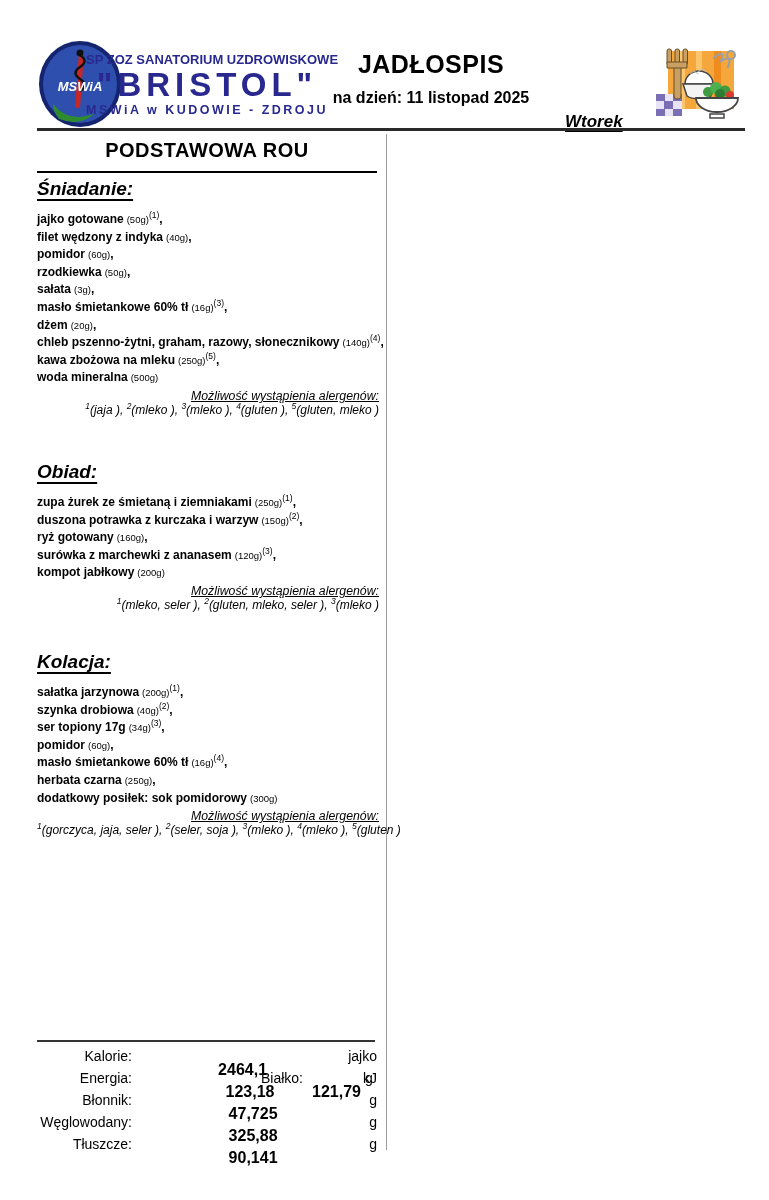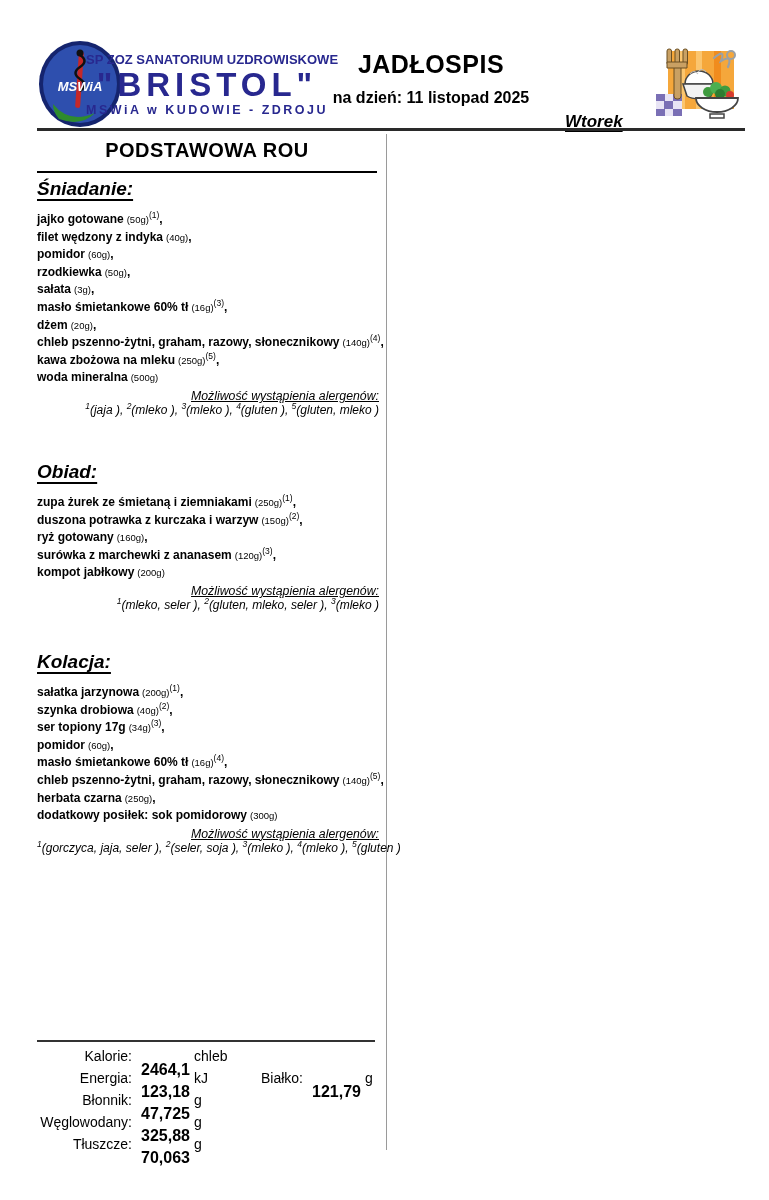--- a/index.html
+++ b/index.html
@@ -39,21 +39,21 @@
   .allergen-heading{font-size:12.3px;font-style:italic;text-align:right;margin-top:2px;
                     padding-right:2px;}
   .allergen-heading span{text-decoration:underline;}
   .allergen-line{font-size:12px;font-style:italic;text-align:right;margin-top:0;
                  padding-right:2px;white-space:nowrap;}
   .allergen-line sup{font-size:8.5px;font-style:italic;vertical-align:super;line-height:0;}
 
   
   .summary-rule{left:37px;top:1040px;width:338px;height:2px;background:#333;}
   .nutrition{left:37px;top:1045px;width:340px;}
-  .nut-row{display:flex;align-items:center;height:22px;}
+  .nut-row{display:flex;align-items:center;height:22px;justify-content:space-between;}
   .nlabel{width:95px;text-align:right;font-size:14px;}
   .nvalue{margin-left:9px;width:50px;font-weight:bold;font-size:16px;margin-top:28px;}
   .nunit{margin-left:3px;font-size:14px;}
   .protein-row{left:238px;top:1067px;display:flex;align-items:center;height:22px;}
   .protein-row .nlabel{width:65px;}
 </style>
 </head>
 <body>
 
 <div class="abs logo-svg">
@@ -186,39 +186,38 @@
       <div class="item"><span class="iname">sałatka jarzynowa</span><span class="portion">(200g)</span><sup class="fn">(1)</sup><span class="tail">,</span></div>
 
       <div class="item"><span class="iname">szynka drobiowa</span><span class="portion">(40g)</span><sup class="fn">(2)</sup><span class="tail">,</span></div>
 
       <div class="item"><span class="iname">ser topiony 17g</span><span class="portion">(34g)</span><sup class="fn">(3)</sup><span class="tail">,</span></div>
 
       <div class="item"><span class="iname">pomidor</span><span class="portion">(60g)</span><sup class="fn"></sup><span class="tail">,</span></div>
 
       <div class="item"><span class="iname">masło śmietankowe 60% tł</span><span class="portion">(16g)</span><sup class="fn">(4)</sup><span class="tail">,</span></div>
 
-      <div class="item"><span class="iname">chleb pszenno-żytni, graham, razowy, słonecznikowy</span><span class="portion">(140g)</span><sup class="fn">(5)</sup><span class="tail">,</span></div>
 
       <div class="item"><span class="iname">herbata czarna</span><span class="portion">(250g)</span><sup class="fn"></sup><span class="tail">,</span></div>
 
       <div class="item"><span class="iname">dodatkowy posiłek: sok pomidorowy</span><span class="portion">(300g)</span><sup class="fn"></sup><span class="tail"></span></div>
     </div>
   <div class="allergen-heading"><span>Możliwość wystąpienia alergenów:</span></div>
   <div class="allergen-line">
     
   <span class="al"><sup>1</sup><span>(gorczyca, jaja, seler ), </span></span><span class="al"><sup>2</sup><span>(seler, soja ), </span></span><span class="al"><sup>3</sup><span>(mleko ), </span></span><span class="al"><sup>4</sup><span>(mleko ), </span></span><span class="al"><sup>5</sup><span>(gluten )</span></span></div>
 </section>
 
 <div class="abs summary-rule"></div>
 <div class="abs nutrition">
 
     <div class="nut-row">
       <span class="nlabel">Kalorie:</span>
       <span class="nvalue">2464,1</span>
-      <span class="nunit">chleb</span>
+      <span class="nunit">jajko</span>
     </div>
 
     <div class="nut-row">
       <span class="nlabel">Energia:</span>
       <span class="nvalue">123,18</span>
       <span class="nunit">kJ</span>
     </div>
 
     <div class="nut-row">
       <span class="nlabel">Błonnik:</span>
@@ -227,21 +226,21 @@
     </div>
 
     <div class="nut-row">
       <span class="nlabel">Węglowodany:</span>
       <span class="nvalue">325,88</span>
       <span class="nunit">g</span>
     </div>
 
     <div class="nut-row">
       <span class="nlabel">Tłuszcze:</span>
-      <span class="nvalue">70,063</span>
+      <span class="nvalue">90,141</span>
       <span class="nunit">g</span>
     </div>
   </div>
 <div class="abs protein-row">
   <span class="nlabel">Białko:</span>
   <span class="nvalue">121,79</span>
   <span class="nunit">g</span>
 </div>
 
 </body></html>

